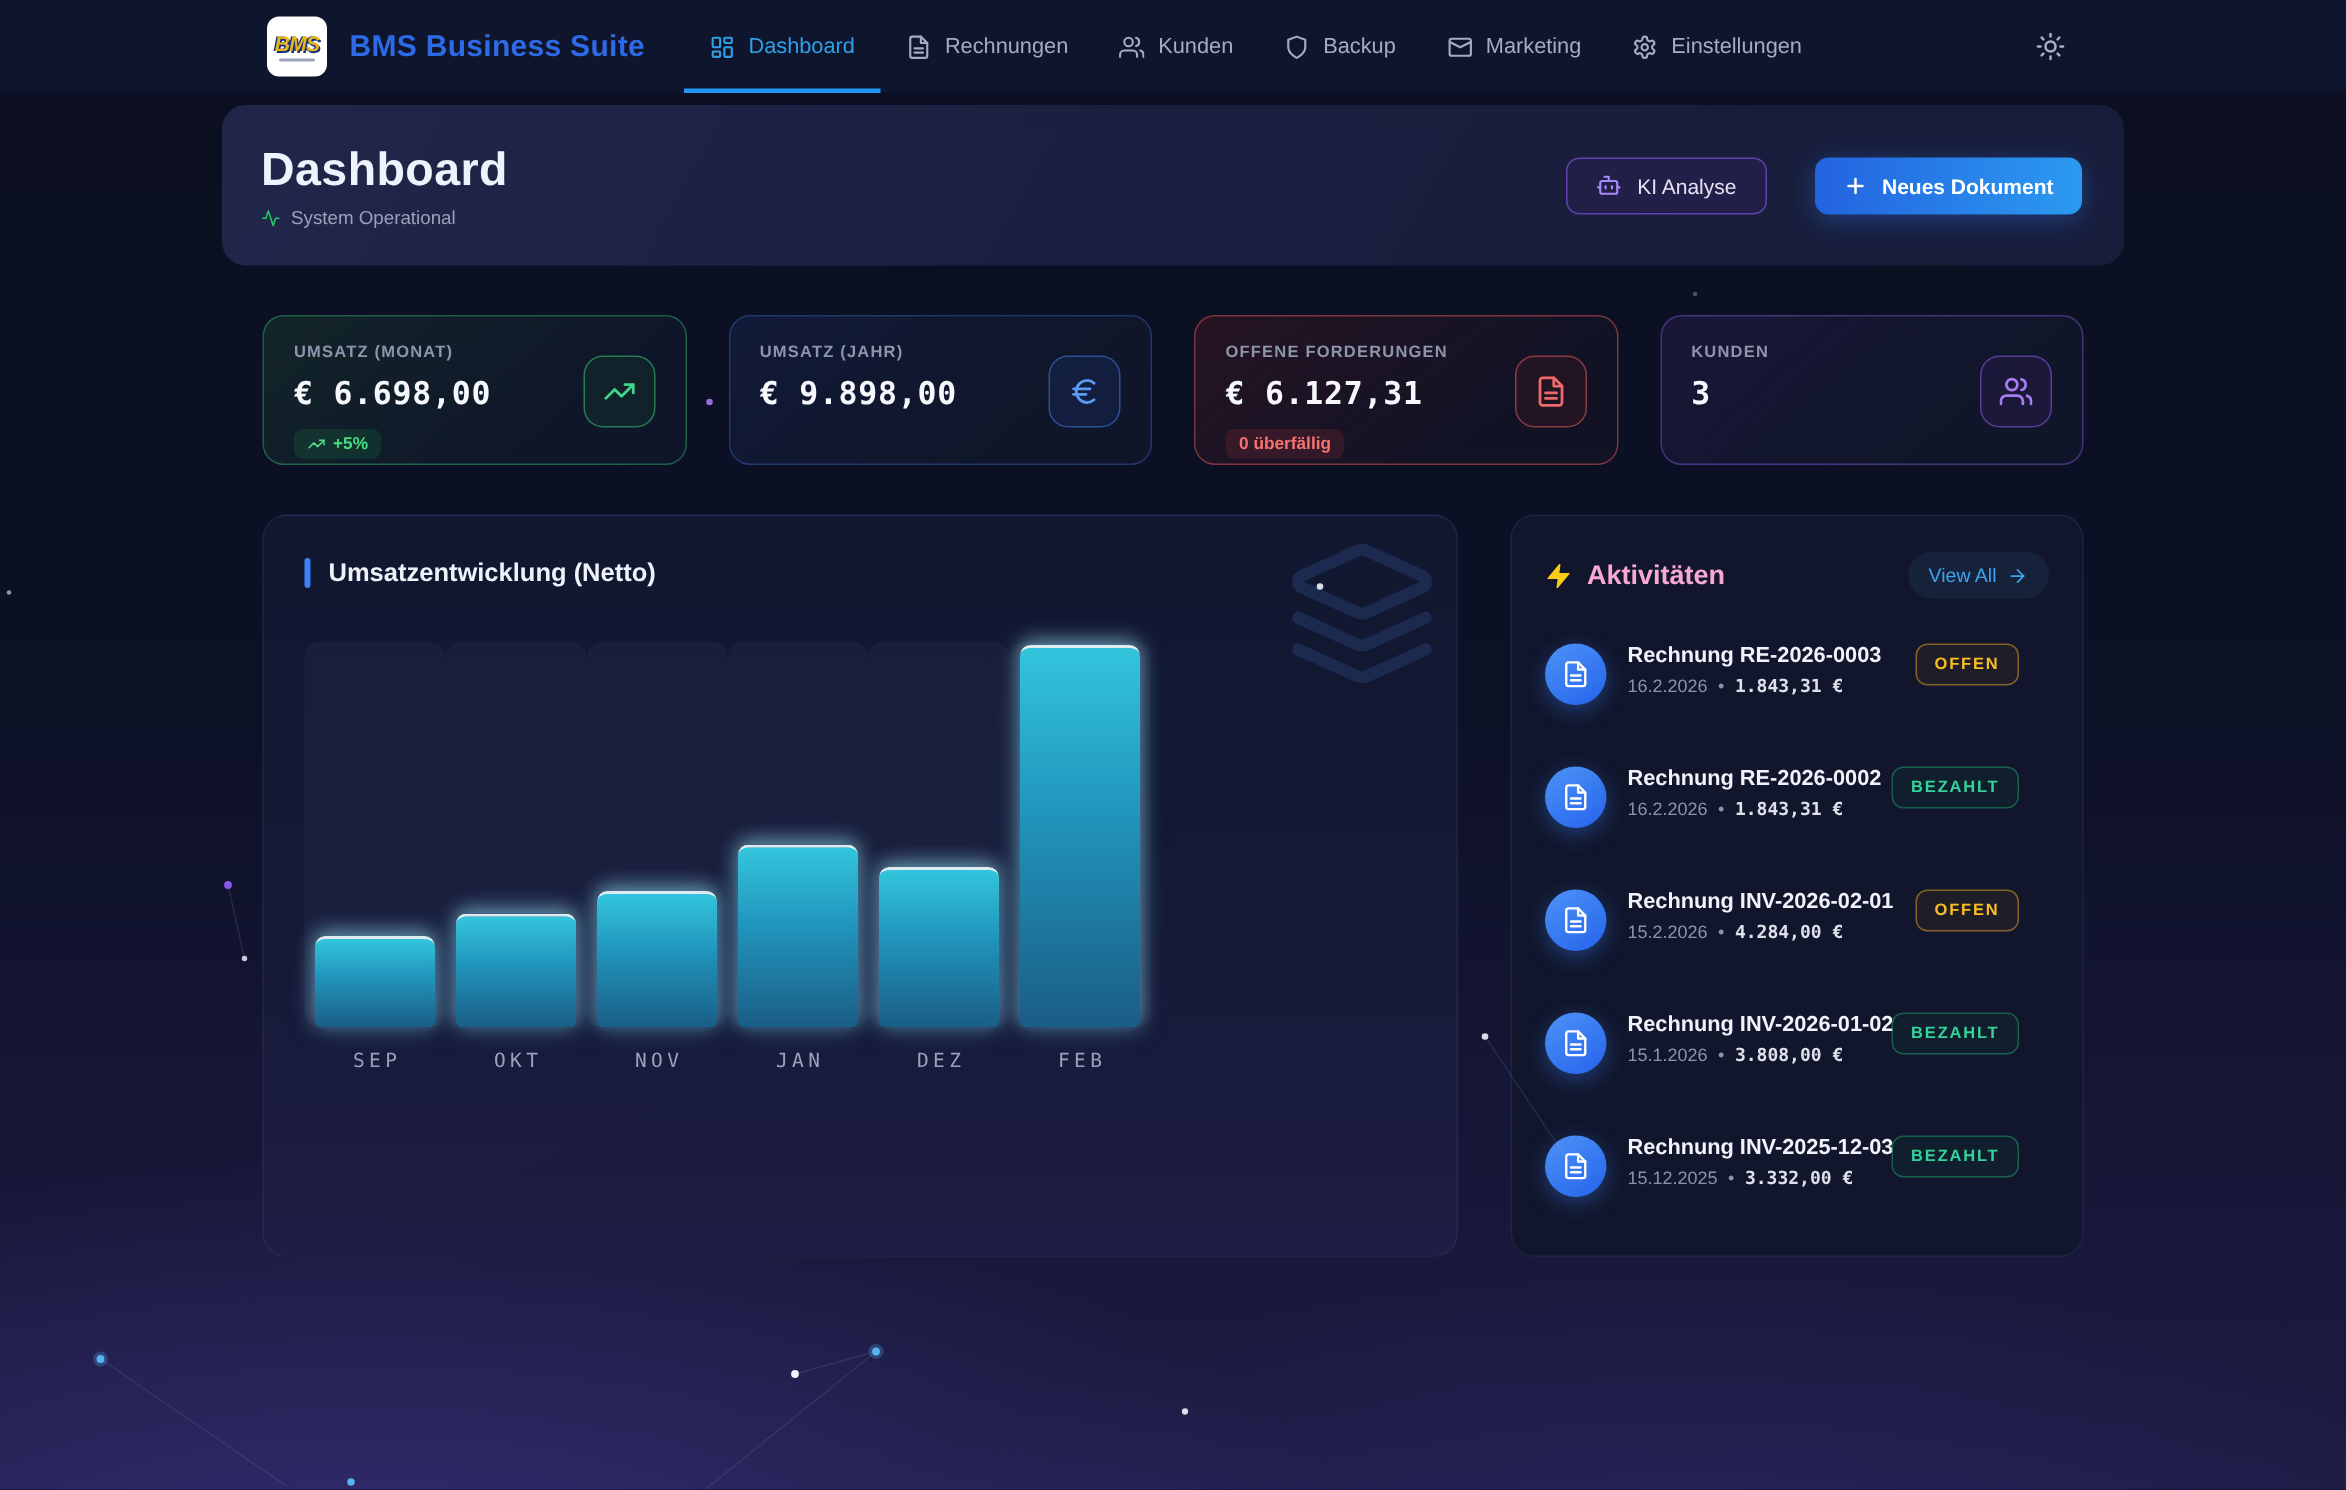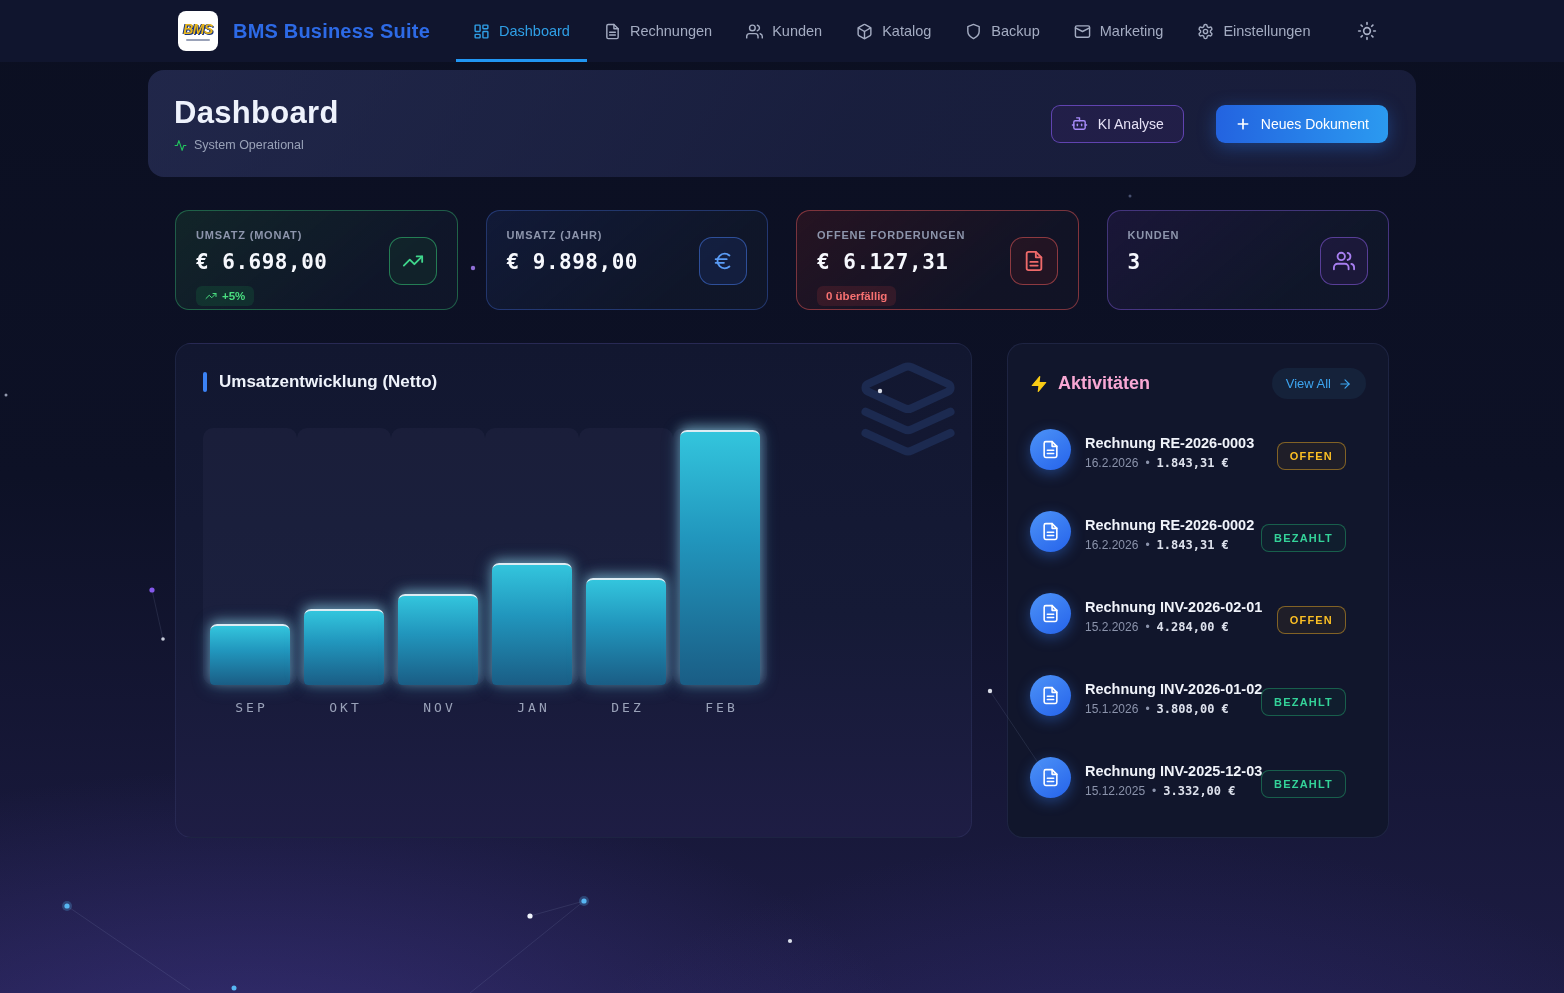--- a/index.html
+++ b/index.html
@@ -43,21 +43,21 @@
   .header-card { height:107px; border-radius:16px; padding:0 28px 0 26px;
     background:linear-gradient(120deg, rgba(50,58,106,0.55) 0%, rgba(30,36,72,0.72) 55%, rgba(26,31,62,0.85) 100%);
     display:flex; align-items:center; justify-content:space-between; }
   .page-title { font-size:31px; font-weight:bold; color:#eef2fc; letter-spacing:0.3px; }
   .status-row { display:flex; align-items:center; gap:7px; margin-top:7px; font-size:12.5px; color:#99a2b8; }
   .status-row .icon { width:13px; height:13px; color:#22c55e; }
   .header-actions { display:flex; gap:32px; }
   .btn { display:inline-flex; align-items:center; gap:10px; height:38px; padding:0 19px; border-radius:9px; font-size:14px; font-family:inherit; cursor:pointer; }
   .btn-ki { background:rgba(56,36,104,0.28); border:1px solid rgba(139,92,246,0.6); color:#e6e2f6; }
   .btn-ki .icon { width:17px; height:17px; color:#a78bfa; }
-  .btn-new { background:linear-gradient(90deg,#2363e0,#2b9af0); border:none; color:#ffffff; font-weight:400; box-shadow:0 4px 18px rgba(41,121,234,0.38); }
+  .btn-new { background:linear-gradient(90deg,#2363e0,#2b9af0); border:none; color:#ffffff; font-weight:700; box-shadow:0 4px 18px rgba(41,121,234,0.38); }
   .btn-new .icon { width:16px; height:16px; }
 
   
   .stats-row { margin:33px 27px 0; display:grid; grid-template-columns:repeat(4,1fr); gap:28px; }
   .stat-card { height:100px; border-radius:14px; padding:18px 20px; position:relative; background:#111728; border:1px solid #222a48; }
   .stat-card.accent-green { border-color:rgba(50,180,110,0.45); background:linear-gradient(140deg, rgba(24,58,46,0.50), rgba(16,23,42,0.95) 70%); }
   .stat-card.accent-blue  { border-color:rgba(62,100,200,0.42); background:linear-gradient(140deg, rgba(24,38,80,0.45), rgba(16,23,42,0.95) 70%); }
   .stat-card.accent-red   { border-color:rgba(225,85,85,0.5);  background:linear-gradient(140deg, rgba(70,24,32,0.45), rgba(18,20,38,0.95) 70%); }
   .stat-card.accent-purple{ border-color:rgba(140,100,240,0.4); background:linear-gradient(140deg, rgba(48,32,88,0.4), rgba(16,23,42,0.95) 70%); }
   .stat-label { font-size:11px; letter-spacing:0.8px; color:#8d95ac; font-weight:600; }
@@ -94,21 +94,21 @@
 
   
   .activity-card { height:495px; border-radius:16px; padding:24px 22px; background:#11162c; border:1px solid rgba(110,122,192,0.15); }
   .act-head { display:flex; align-items:center; justify-content:space-between; }
   .act-title-wrap { display:flex; align-items:center; gap:10px; }
   .act-title-wrap .icon { width:18px; height:18px; color:#facc15; }
   .act-title { font-size:18px; font-weight:bold; color:#f9a8d4; }
   .view-all { display:inline-flex; align-items:center; gap:7px; background:#15223a; color:#3da5f0; border:none; border-radius:999px; padding:8px 14px; font-size:13px; font-family:inherit; cursor:pointer; }
   .view-all .icon { width:14px; height:14px; }
   .act-list { margin-top:9px; }
-  .act-item { display:flex; align-items:flex-end; gap:14px; padding:20.5px 0; cursor:pointer; }
+  .act-item { display:flex; align-items:flex-start; gap:14px; padding:20.5px 0; cursor:pointer; }
   .act-icon { width:41px; height:41px; border-radius:50%; display:flex; align-items:center; justify-content:center; color:#fff;
     background:linear-gradient(145deg,#4d93f7,#2563eb); box-shadow:0 4px 14px rgba(59,130,246,0.38); }
   .act-icon .icon { width:19px; height:19px; }
   .act-main { flex:1; min-width:0; }
   .act-item-title { font-size:14.5px; font-weight:bold; color:#f0f3fa; white-space:nowrap; }
   .act-meta { display:flex; align-items:center; gap:7px; margin-top:5px; font-size:12px; color:#8b93ab; }
   .act-amount { font-family:"DejaVu Sans Mono", monospace; font-weight:bold; font-size:12px; color:#dde1ec; }
   .act-badge { font-size:11px; font-weight:bold; letter-spacing:1.2px; padding:7px 12px; border-radius:8px; border:1px solid; margin-right:20px; white-space:nowrap; }
   .act-badge.offen { color:#fbbf24; border-color:rgba(185,135,35,0.65); background:rgba(120,82,20,0.14); }
   .act-badge.bezahlt { color:#34d399; border-color:rgba(32,152,102,0.55); background:rgba(20,92,62,0.12); }
@@ -181,30 +181,20 @@
               <circle cx="9" cy="7" r="4"></circle>
               <path d="M23 21v-2a4 4 0 0 0-3-3.87"></path>
               <path d="M16 3.13a4 4 0 0 1 0 7.75"></path>
             </svg>
           </span>
           <span>Kunden</span>
         </a>
         <a class="nav-item">
           <span class="icon ">
             <svg viewBox="0 0 24 24" fill="none" stroke="currentColor" stroke-width="2" stroke-linecap="round" stroke-linejoin="round">
-              <path d="M21 16V8a2 2 0 0 0-1-1.73l-7-4a2 2 0 0 0-2 0l-7 4A2 2 0 0 0 3 8v8a2 2 0 0 0 1 1.73l7 4a2 2 0 0 0 2 0l7-4A2 2 0 0 0 21 16z"></path>
-              <polyline points="3.27 6.96 12 12.01 20.73 6.96"></polyline>
-              <line x1="12" y1="22.08" x2="12" y2="12"></line>
-            </svg>
-          </span>
-          <span>Katalog</span>
-        </a>
-        <a class="nav-item">
-          <span class="icon ">
-            <svg viewBox="0 0 24 24" fill="none" stroke="currentColor" stroke-width="2" stroke-linecap="round" stroke-linejoin="round">
               <path d="M12 22s8-4 8-10V5l-8-3-8 3v7c0 6 8 10 8 10z"></path>
             </svg>
           </span>
           <span>Backup</span>
         </a>
         <a class="nav-item">
           <span class="icon ">
             <svg viewBox="0 0 24 24" fill="none" stroke="currentColor" stroke-width="2" stroke-linecap="round" stroke-linejoin="round">
               <rect x="2" y="4" width="20" height="16" rx="2"></rect>
               <path d="m22 7-10 5L2 7"></path>

